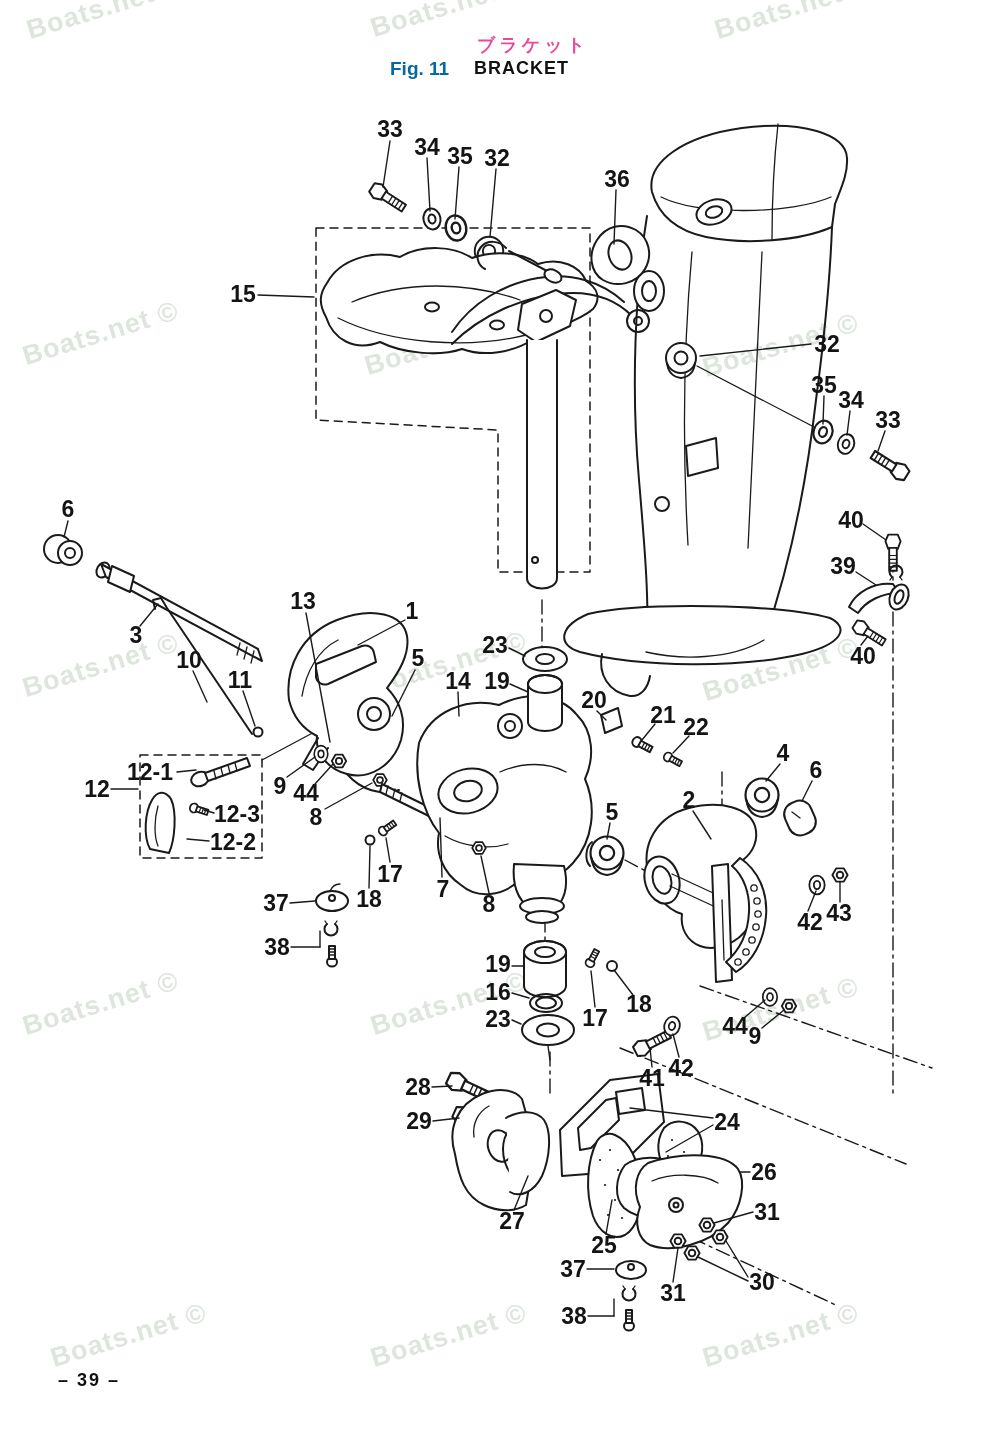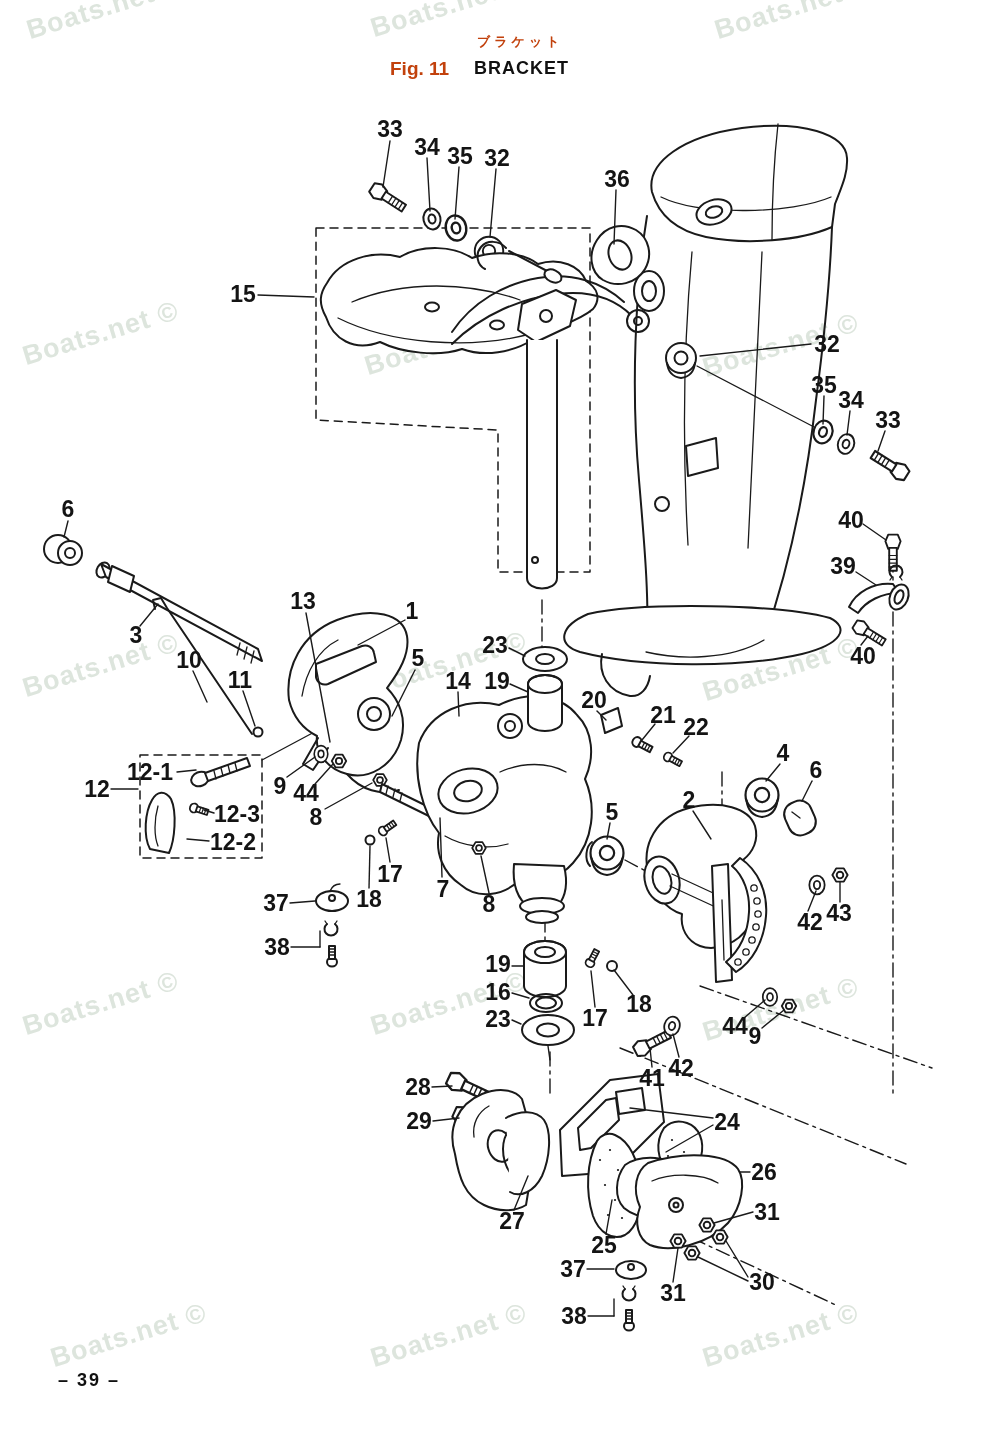--- a/index.html
+++ b/index.html
@@ -1,21 +1,21 @@
 <!DOCTYPE html>
 <html><head>
 <meta charset="utf-8">
 <style>
   html,body{margin:0;padding:0;background:#fff;}
   .stage{position:relative;width:1000px;height:1429px;background:#fff;overflow:hidden;
          font-family:"Liberation Sans",sans-serif;}
   .wm{position:absolute;color:#dde5dd;font-size:27px;font-weight:700;letter-spacing:1px;
       transform:rotate(-17deg);white-space:nowrap;pointer-events:none;}
-  .title-jp{position:absolute;left:477px;top:33px;font-size:13px;font-weight:700;letter-spacing:4px;color:#c2410c;}
-  .title-fig{position:absolute;left:390px;top:58px;font-size:19px;font-weight:700;color:#c2410c;}
+  .title-jp{position:absolute;left:477px;top:33px;font-size:18px;font-weight:700;letter-spacing:4px;color:#ec4899;}
+  .title-fig{position:absolute;left:390px;top:58px;font-size:19px;font-weight:700;color:#0369a1;}
   .title-name{position:absolute;left:474px;top:58px;font-size:18px;font-weight:700;letter-spacing:1px;color:#111;}
   .pageno{position:absolute;left:58px;top:1370px;font-size:18px;font-weight:700;letter-spacing:2px;color:#111;}
   #diagram-svg{position:absolute;left:0;top:0;}
   #diagram-svg path,#diagram-svg line,#diagram-svg ellipse,#diagram-svg circle,#diagram-svg rect
     {stroke:#1a1a1a;stroke-width:2;fill:none;stroke-linecap:round;stroke-linejoin:round;}
   #diagram-svg .f{fill:#fff;}
   #diagram-svg .thin{stroke-width:1.3;}
   #diagram-svg .dash{stroke-dasharray:8 6;stroke-width:1.5;}
   #diagram-svg .dd{stroke-dasharray:14 5 3 5;stroke-width:1.4;}
   #diagram-svg .dot{fill:#1a1a1a;stroke:none;}

